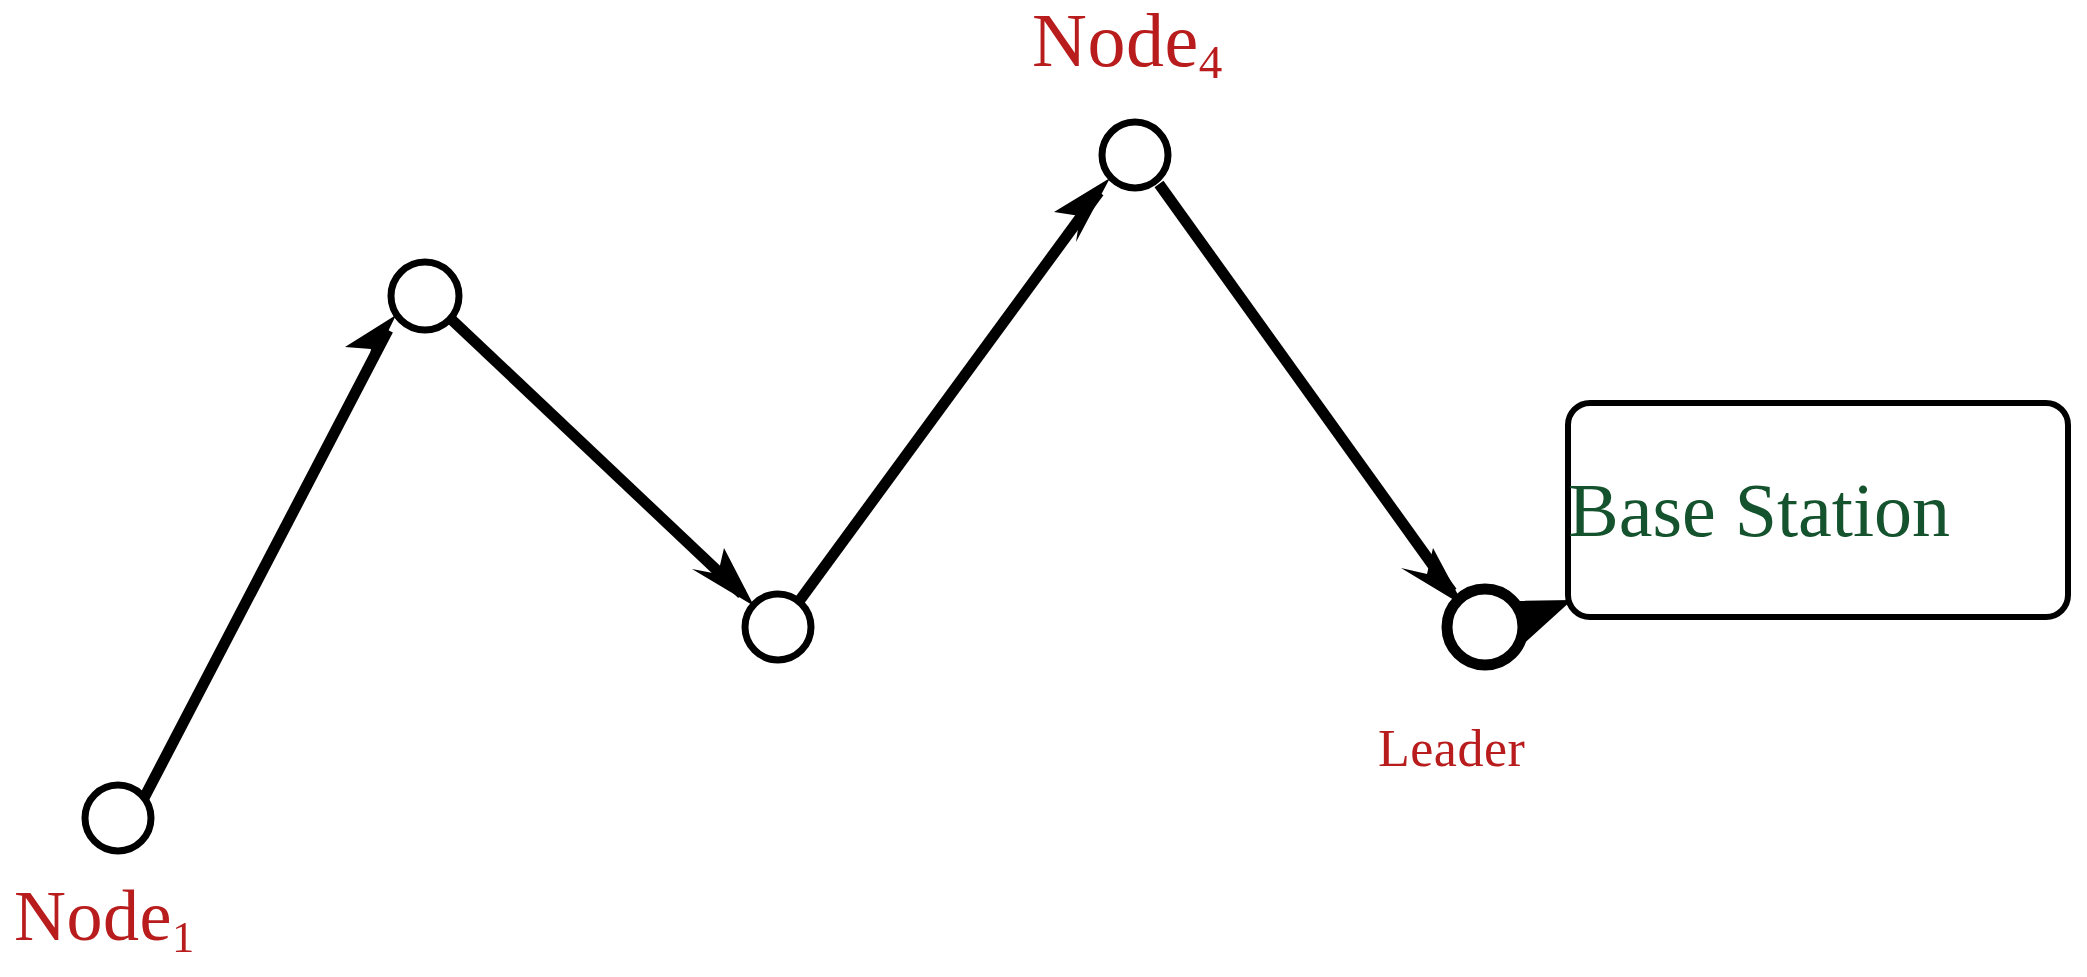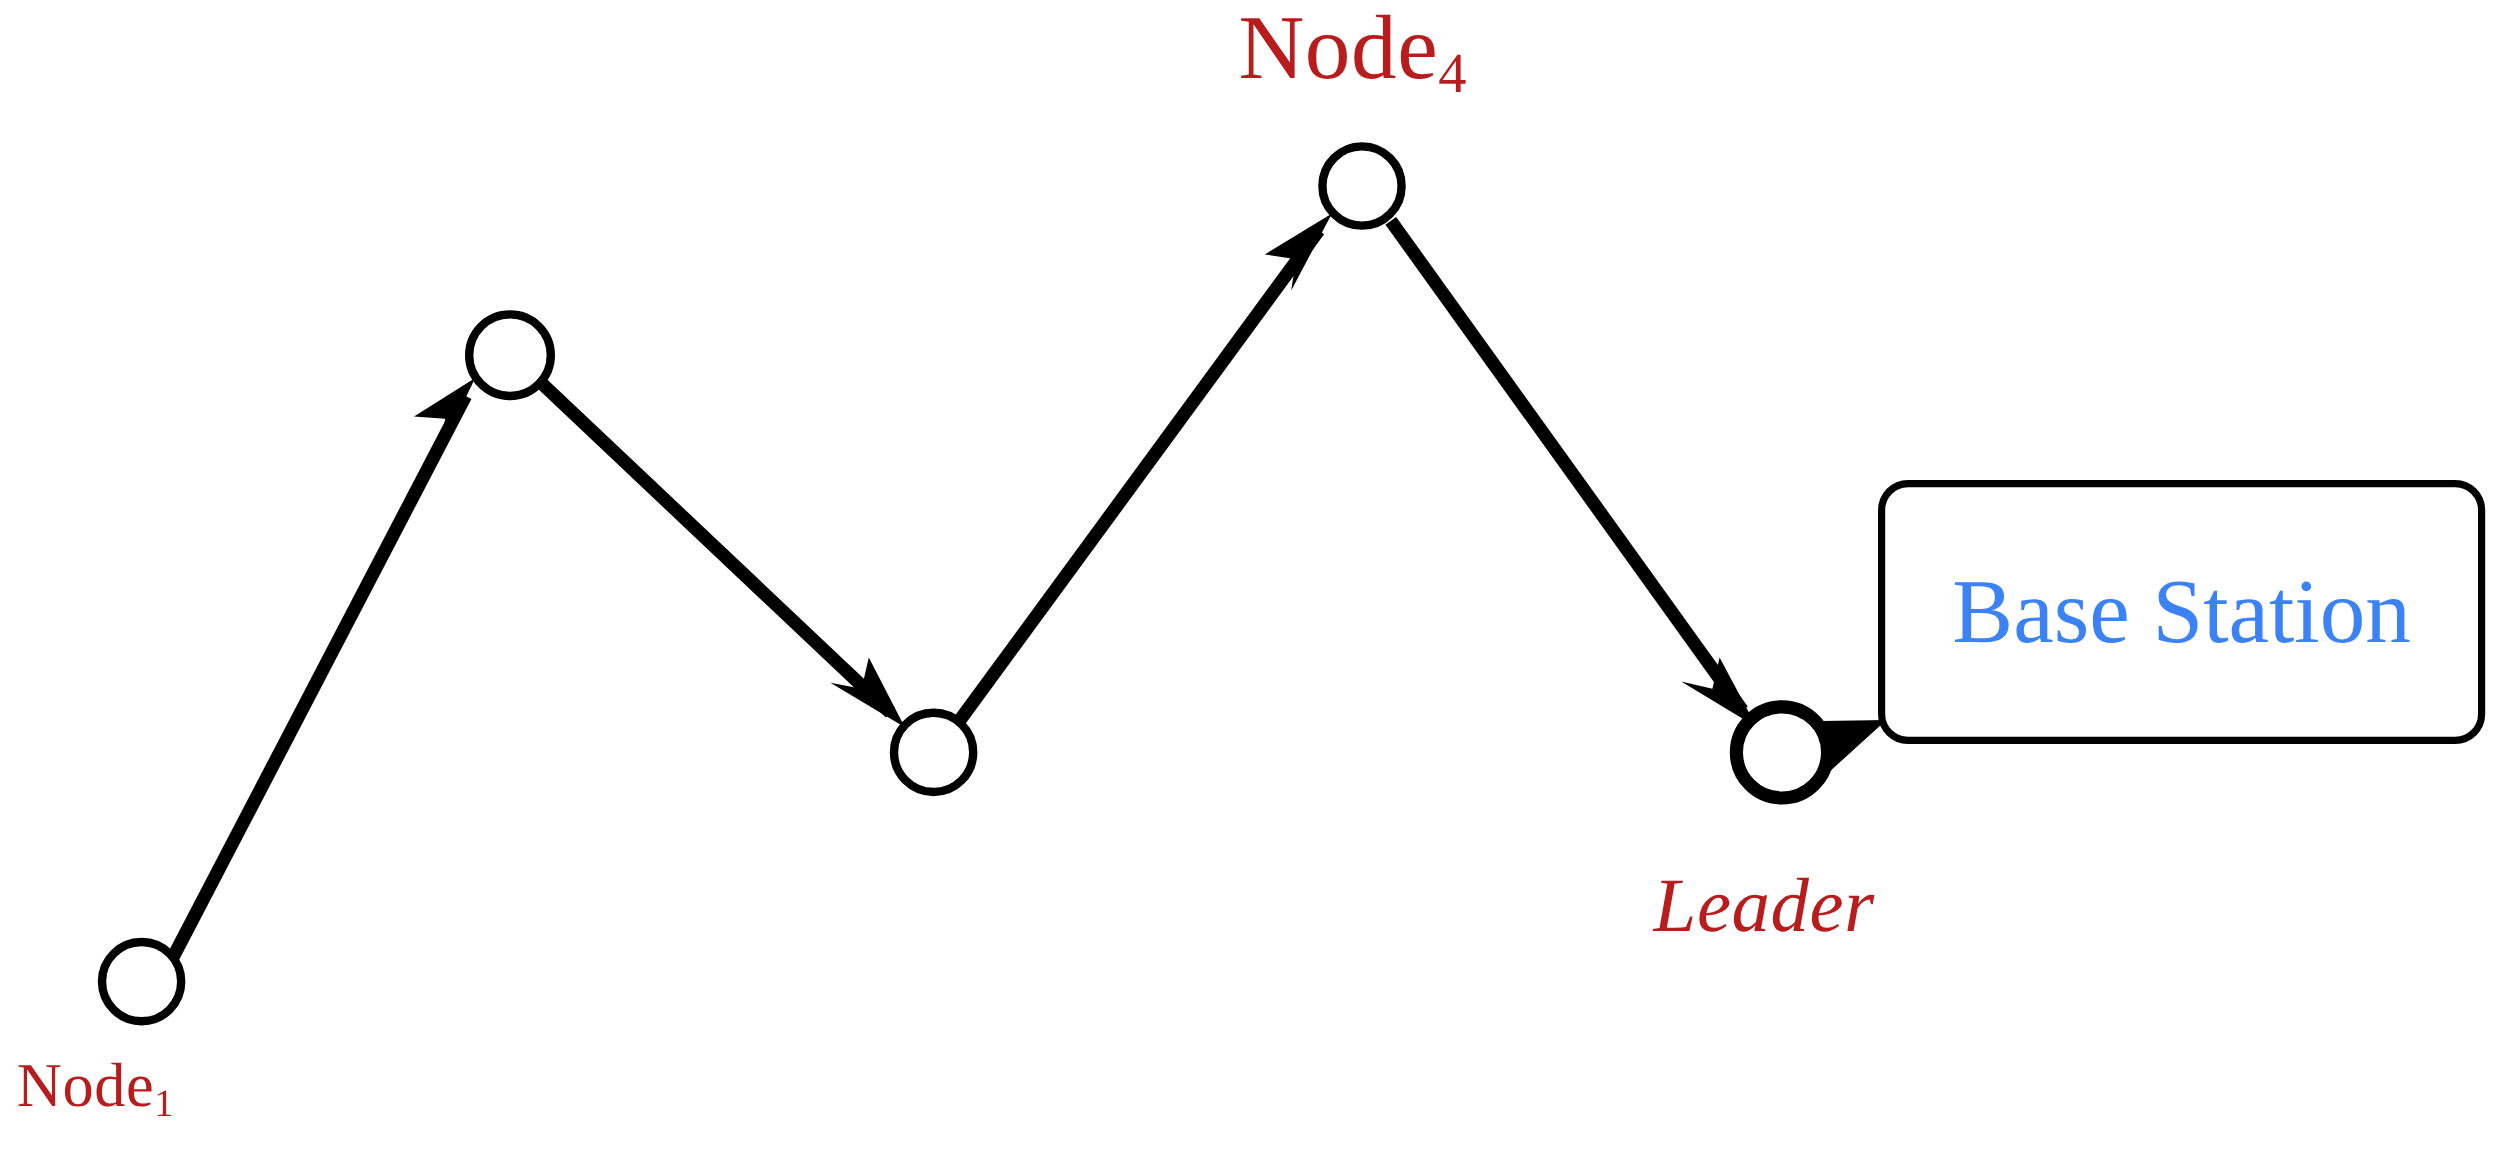--- a/index.html
+++ b/index.html
@@ -52,36 +52,35 @@
     line-height: 1;
     letter-spacing: 0.5px;
   }
   .diagram-label sub {
     font-size: 0.62em;
     vertical-align: baseline;
     position: relative;
     top: 0.26em;
     letter-spacing: 0;
   }
-  #label-node1 { left: 14px;   top: 880px;  font-size: 52px; }
+  #label-node1 { left: 14px;   top: 880px;  font-size: 72px; }
   #label-node2 { left: 320px;  top: 132px;  font-size: 76px; }
   #label-node3 { left: 668px;  top: 715px;  font-size: 76px; }
   #label-node4 { left: 1032px; top: 2px;    font-size: 76px; }
-  #label-leader{ left: 1378px; top: 723px;  font-size: 64px; font-style: italic; }
+  #label-leader{ left: 1378px; top: 723px;  font-size: 52px; }
   #label-basestation {
     position: absolute;
     left: 1568px;
     top: 403px;
     width: 500px;
     height: 214px;
     display: flex;
     align-items: center;
-    justify-content: center;
     font-size: 76px;
-    color: #3b82f6;
+    color: #14532d;
     font-family: "Liberation Serif", "DejaVu Serif", serif;
     white-space: nowrap;
   }
 </style>
 </head>
 <body>
 
 <div id="stage" style="background: rgb(255, 255, 255);">
 
   <svg id="diagram-svg" viewBox="0 0 2087 977" xmlns="http://www.w3.org/2000/svg">

